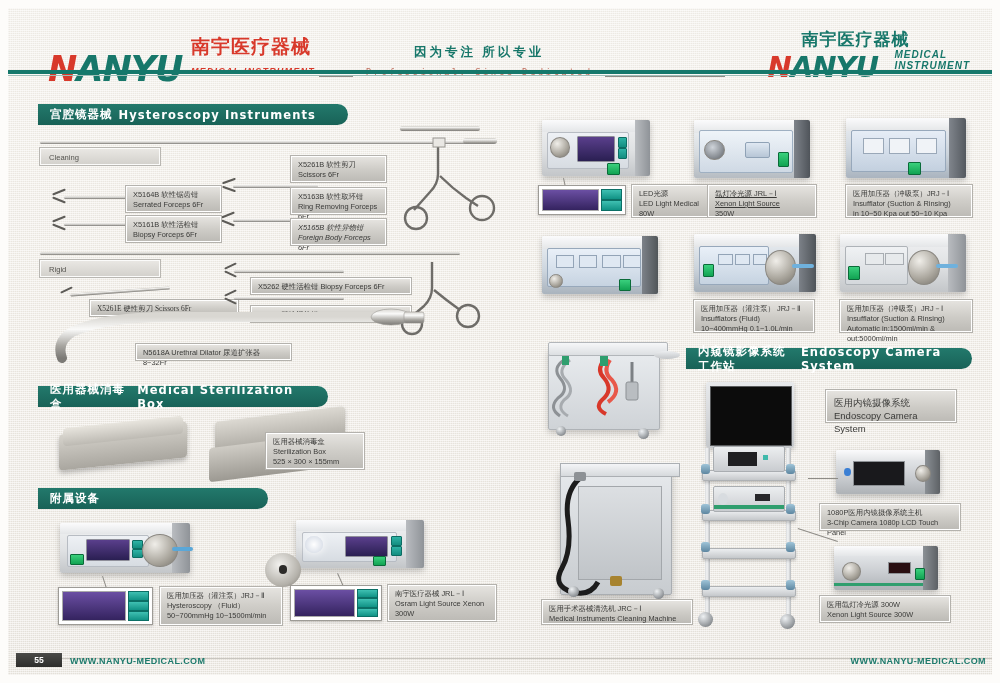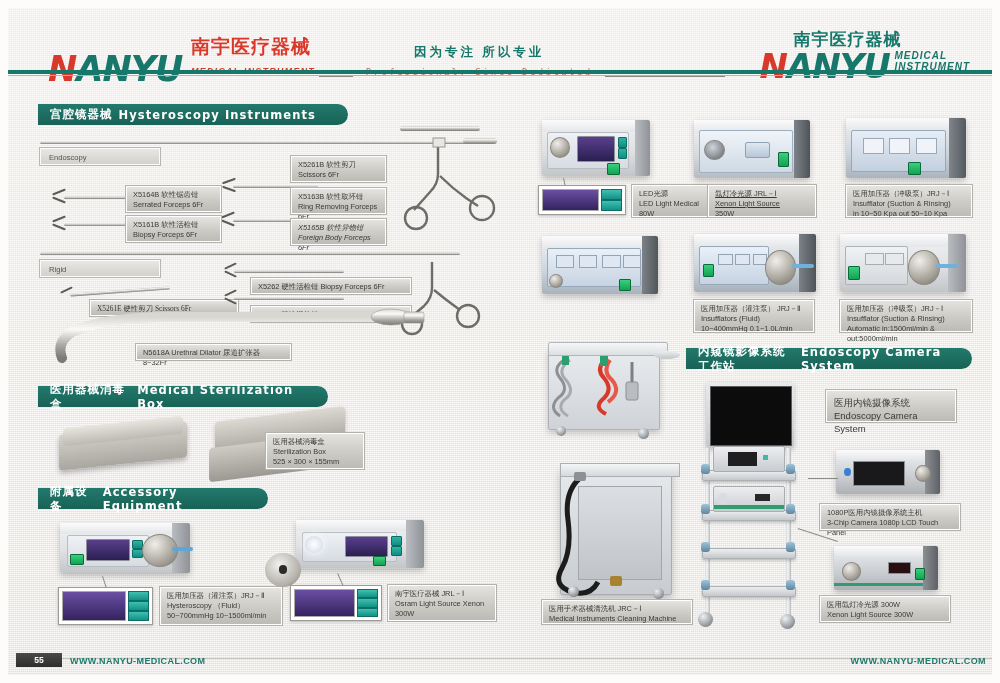--- a/index.html
+++ b/index.html
@@ -130,40 +130,40 @@
       <span style="display:inline-block;vertical-align:6px;margin-left:8px;text-align:center;">
         <span class="slogan-cn">因为专注 所以专业</span><br>
         <span class="slogan-en">Professional, Since Dedicated</span>
       </span>
       <span class="rule-sm" style="width:120px;margin-left:8px;"></span>
     </div>
 
     <div class="logoR">
       <div style="margin-left:34px;"><span class="cn-green" style="font-size:17px;">南宇医疗器械</span></div>
       <div style="margin-top:-2px;">
-        <span class="nanyu-word" style="font-size:34px;"><span class="r">N</span><span class="g">ANYU</span></span>
-        <span style="display:inline-block;vertical-align:8px;margin-left:0;color:#17776a;font-weight:bold;font-style:italic;font-size:10px;letter-spacing:1px;line-height:11px;">
+        <span class="nanyu-word" style="font-size:29px;"><span class="r">N</span><span class="g">ANYU</span></span>
+        <span style="display:inline-block;vertical-align:8px;margin-left:12px;color:#17776a;font-weight:bold;font-style:italic;font-size:10px;letter-spacing:1px;line-height:11px;">
           <span>MEDICAL</span><br>
           <span>INSTRUMENT</span>
         </span>
       </div>
     </div>
   </div>
   <div class="greenbar"></div>
   <div class="greenbar2"></div>
 
   <div class="banner" style="left:30px;top:96px;width:310px;">
     <span class="cn">宫腔镜器械</span>
     <span class="en">Hysteroscopy Instruments</span>
   </div>
 
   <div class="shaft" style="left:32px;top:133px;width:430px;height:3px;"></div>
   <div class="shaft" style="left:455px;top:130px;width:34px;height:6px;border-radius:3px;"></div>
 
-  <div class="lbl-plain" style="left:32px;top:140px;width:120px;height:17px;">Endoscopy</div>
+  <div class="lbl-plain" style="left:32px;top:140px;width:120px;height:17px;">Cleaning</div>
 
   <div>
     <div class="shaft" style="left:225px;top:177px;width:85px;height:2.5px;"></div>
     <div class="jaw" style="left:214px;top:172px;width:14px;height:2px;transform:rotate(-20deg);"></div>
     <div class="jaw" style="left:214px;top:180px;width:14px;height:2px;transform:rotate(20deg);"></div>
   </div>
   <div class="lbl" style="left:283px;top:148px;width:95px;height:26px;">
     <div>X5261B 软性剪刀</div>
     <div>Scissors 6Fr</div>
   </div>
@@ -282,21 +282,20 @@
   </div>
 
   <div class="lbl" style="left:258px;top:425px;width:98px;height:36px;">
     <div>医用器械消毒盒</div>
     <div>Sterilization Box</div>
     <div>525 × 300 × 155mm</div>
   </div>
 
   <div class="banner" style="left:30px;top:480px;width:230px;">
     <span class="cn">附属设备</span>
-    <span class="en">Accessory Equipment</span>
   </div>
 
   <div class="dev" style="left:52px;top:515px;width:130px;height:50px;">
     <div class="body"></div>
         <div class="top"></div>
         <div class="side"></div>
     <div class="face" style="left:5%;top:24%;width:62%;height:60%;"></div>
     <div class="lcd" style="left:20%;top:32%;width:32%;height:40%;"></div>
     <div class="btn" style="left:55%;top:34%;width:7%;height:14%;"></div>
     <div class="btn" style="left:55%;top:52%;width:7%;height:14%;"></div>

